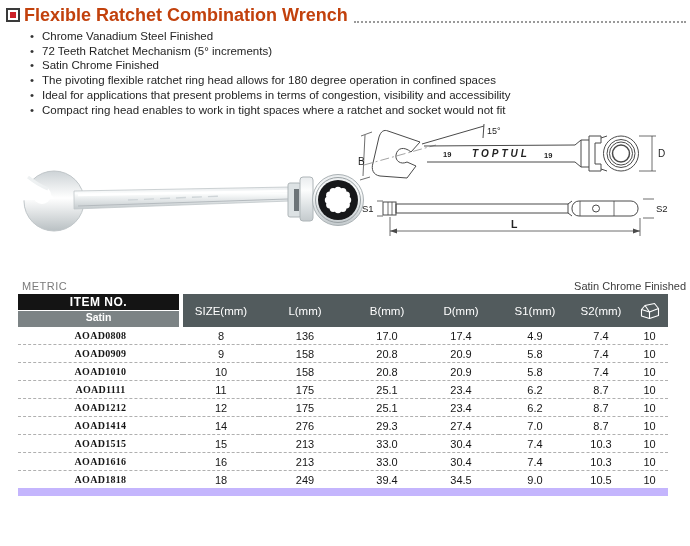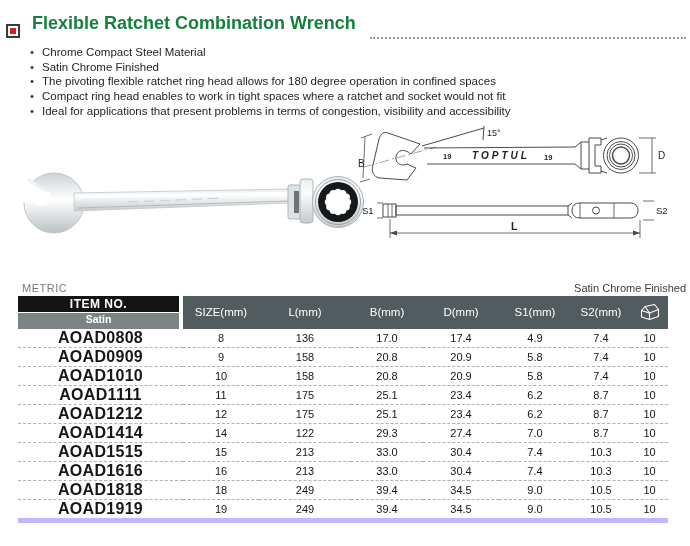--- a/index.html
+++ b/index.html
@@ -18,21 +18,21 @@
   }
   .title-icon{
     width:10px;height:10px;
     border:2px solid #3a3a3a;
     background:#fff;
     display:inline-flex;align-items:center;justify-content:center;
     margin:0 4px 4px 0;flex:0 0 auto;
   }
   .title-icon .red-core{width:6px;height:6px;background:#cc2229;}
   .page-title{
-    margin:8px;font-size:18px;font-weight:bold;color:#15803d;
+    margin:0;font-size:18px;font-weight:bold;color:#c2410c;
     letter-spacing:0px;line-height:22px;white-space:nowrap;
   }
   .title-rule{flex:1 1 auto;border-bottom:2px dotted #9a9a9a;margin:0 2px 3px 6px;height:0;}
   
   .features{margin:3px 0 0 30px;padding:0;list-style:none;}
   .features li{
     font-size:11.5px;line-height:14.7px;color:#252525;
     padding-left:12px;position:relative;
   }
   .features li::before{content:"•";position:absolute;left:0;top:0;color:#333;}
@@ -45,63 +45,64 @@
     display:flex;justify-content:space-between;
     margin:0 4px 2px 22px;font-size:11px;
   }
   .metric-label{color:#7a7a7a;letter-spacing:0.5px;}
   .finish-label{color:#3d3d3d;}
   
   table.spec{
     margin-left:18px;width:650px;
     border-collapse:separate;border-spacing:0;
     table-layout:fixed;
-    border-bottom:5px solid #c4b5fd;
+    border-bottom:8px solid #c4b5fd;
   }
   thead th{padding:0;vertical-align:middle;}
   th.item-th{background:#fff;border-right:4px solid #fff;}
   .item-th-top{
     background:#141414;color:#fff;font-weight:bold;font-size:12px;
     height:16px;line-height:16px;text-align:center;letter-spacing:0.5px;
   }
   .item-th-sub{
     background:#7c8385;color:#fff;font-weight:bold;font-size:10.5px;
     height:16px;line-height:12px;text-align:center;margin-top:1px;
   }
   th.col-th{
     background:#525b5d;color:#fff;font-weight:normal;
     font-size:11.5px;height:29px;text-align:center;
   }
   tbody td{
     height:17px;font-size:11px;text-align:center;color:#161616;
     padding:0;white-space:nowrap;
   }
   tbody tr + tr td{border-top:1px dashed #b0b0b0;}
-  td.item-cell{font-weight:bold;font-size:16px;letter-spacing:0.3px;}
+  td.item-cell{font-weight:bold;font-size:10px;letter-spacing:0.3px;font-family:Liberation Serif, serif;}
   .qty-icon-svg{display:block;margin:0 auto;}
 </style>
 </head>
 <body>
 
 <div class="page">
 
   <div class="title-row">
     <span class="title-icon">
         <span class="red-core"></span>
       </span>
     <h1 class="page-title">Flexible Ratchet Combination Wrench</h1>
     <span class="title-rule"></span>
   </div>
 
   <ul class="features">
-    <li>Chrome Compact Steel Material</li>
+    <li>Chrome Vanadium Steel Finished</li>
+    <li>72 Teeth Ratchet Mechanism (5° increments)</li>
     <li>Satin Chrome Finished</li>
     <li>The pivoting flexible ratchet ring head allows for 180 degree operation in confined spaces</li>
+    <li>Ideal for applications that present problems in terms of congestion, visibility and accessibility</li>
     <li>Compact ring head enables to work in tight spaces where a ratchet and socket would not fit</li>
-    <li>Ideal for applications that present problems in terms of congestion, visibility and accessibility</li>
   </ul>
 
   <div class="figures">
 
     <svg class="photo-svg" width="356" height="122" viewBox="0 0 356 122">
       <defs>
         <linearGradient id="chrome" x1="0" y1="0" x2="0" y2="1">
           <stop offset="0" stop-color="#e9ecee"></stop>
           <stop offset="0.3" stop-color="#fcfdfd"></stop>
           <stop offset="0.72" stop-color="#d9dee0"></stop>
@@ -297,21 +298,21 @@
           <td>23.4</td>
           <td>6.2</td>
           <td>8.7</td>
           <td>10</td>
         </tr>
 
 
         <tr>
           <td class="item-cell">AOAD1414</td>
           <td>14</td>
-          <td>122</td>
+          <td>276</td>
           <td>29.3</td>
           <td>27.4</td>
           <td>7.0</td>
           <td>8.7</td>
           <td>10</td>
         </tr>
 
         <tr>
           <td class="item-cell">AOAD1515</td>
           <td>15</td>
@@ -339,26 +340,16 @@
           <td class="item-cell">AOAD1818</td>
           <td>18</td>
           <td>249</td>
           <td>39.4</td>
           <td>34.5</td>
           <td>9.0</td>
           <td>10.5</td>
           <td>10</td>
         </tr>
 
-        <tr>
-          <td class="item-cell">AOAD1919</td>
-          <td>19</td>
-          <td>249</td>
-          <td>39.4</td>
-          <td>34.5</td>
-          <td>9.0</td>
-          <td>10.5</td>
-          <td>10</td>
-        </tr>
       </tbody>
   </table>
 
 </div>
 
 </body></html>

